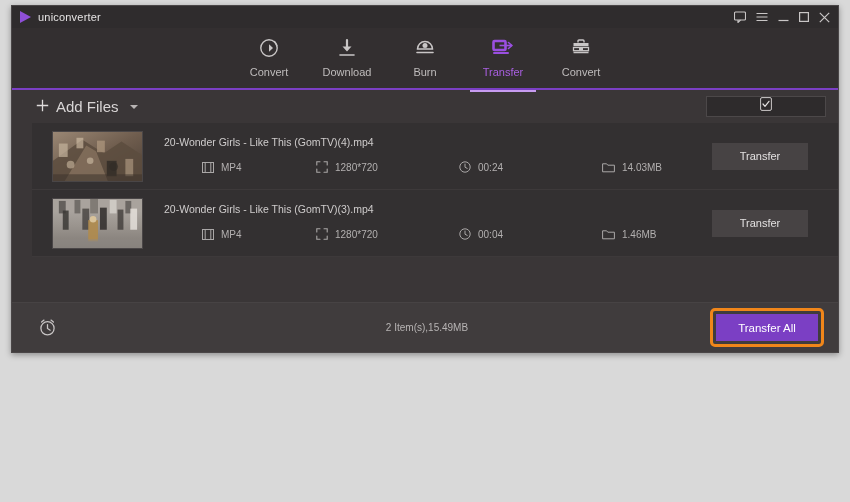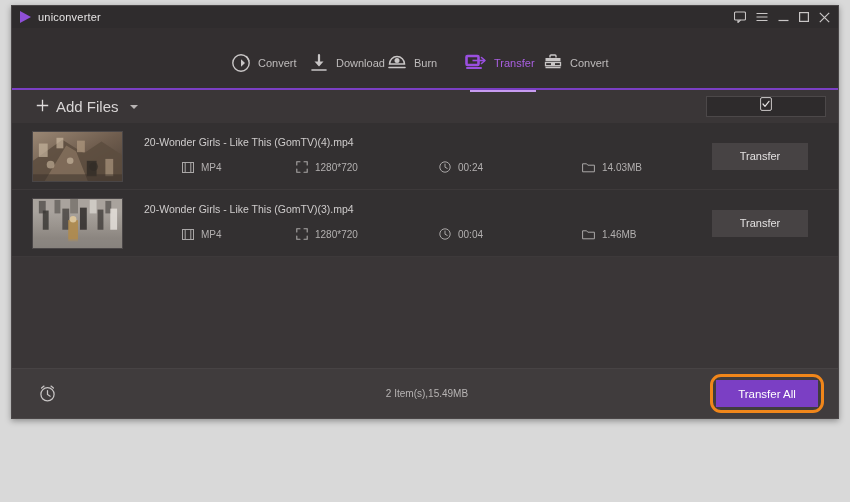--- a/index.html
+++ b/index.html
@@ -7,21 +7,21 @@
   html, body {
     width: 850px; height: 502px;
     background: #d9d9d9;
     font-family: "Liberation Sans", sans-serif;
     overflow: hidden;
   }
 
   #app {
     position: absolute;
     left: 11px; top: 5px;
-    width: 828px; height: 414px;
+    width: 828px; height: 348px;
     background: #ffffff;
     border: 1px solid #4a4647;
     display: flex;
     flex-direction: column;
     box-shadow: 0 2px 6px rgba(0,0,0,0.35);
     overflow: hidden;
   }
 
   
   .titlebar {
@@ -63,21 +63,21 @@
     align-items: flex-start;
     flex: 0 0 auto;
     border-bottom: 2px solid #7b3fc4;
     position: relative;
   }
   .nav-inner { display: flex; align-items: flex-start; gap: 0px; }
   .nav-tab {
     width: 78px;
     padding-top: 8px;
     display: flex;
-    flex-direction: row;
+    flex-direction: column;
     align-items: center;
     gap: 6px;
     cursor: pointer;
     position: relative;
     height: 62px;
   }
   .nav-icon { height: 24px; display: flex; align-items: center; justify-content: center; }
   .nav-label { font-size: 11px; color: #bfbcbc; }
   .nav-tab.active .nav-label { color: #a95fe0; }
   .nav-tab.active::after {
@@ -117,21 +117,21 @@
     border: 1px solid #4c4849;
     height: 21px;
     padding: 0 5px 0 4px;
     width: 120px;
     cursor: pointer;
     flex-direction: column;
   }
   .device-name { color: #dad7d7; font-size: 10.5px; flex: 1; }
 
   
-  .filelist { flex: 1 1 auto; background: #3a3637; overflow: hidden; }
+  .filelist { flex: 1 1 auto; background: #3a3637; overflow: hidden; padding-left: 20px; }
   .file-row {
     height: 67px;
     background: #333031;
     display: flex;
     align-items: center;
     padding: 0 12px 0 20px;
     border-bottom: 1px solid #3d393a;
     position: relative;
   }
   .thumb {
@@ -193,21 +193,21 @@
     left: 0; right: 0;
     text-align: center;
     color: #b7b4b4;
     font-size: 10px;
     pointer-events: none;
     padding-left: 4px;
   }
   .transfer-all-wrap {
     margin-left: auto;
     border: 3px solid #f0861a;
-    border-radius: 11px;
+    border-radius: 5px;
     padding: 3px;
     display: flex;
   }
   .transfer-all {
     width: 102px; height: 27px;
     background: #7b3fc4;
     border: none;
     color: #ffffff;
     font-size: 11.5px;
     font-family: "Liberation Sans", sans-serif;

